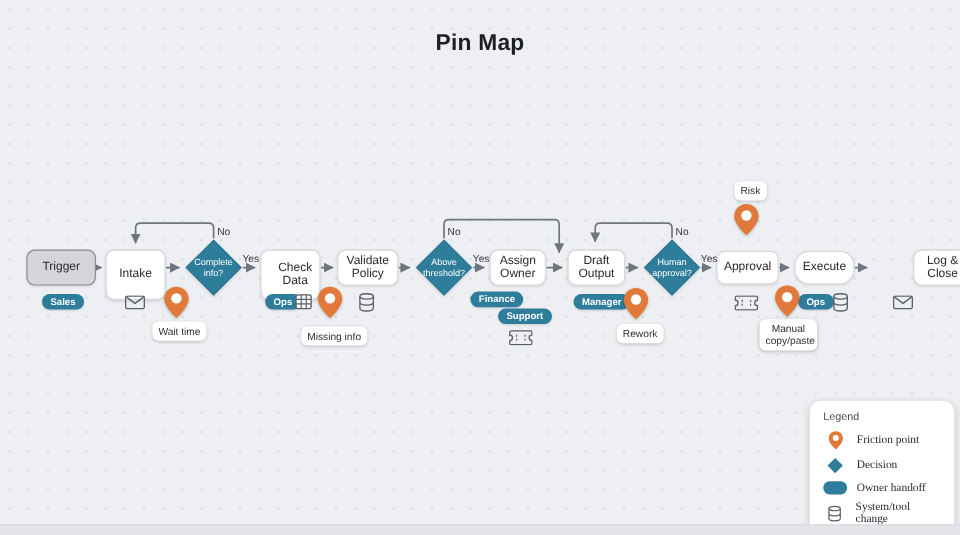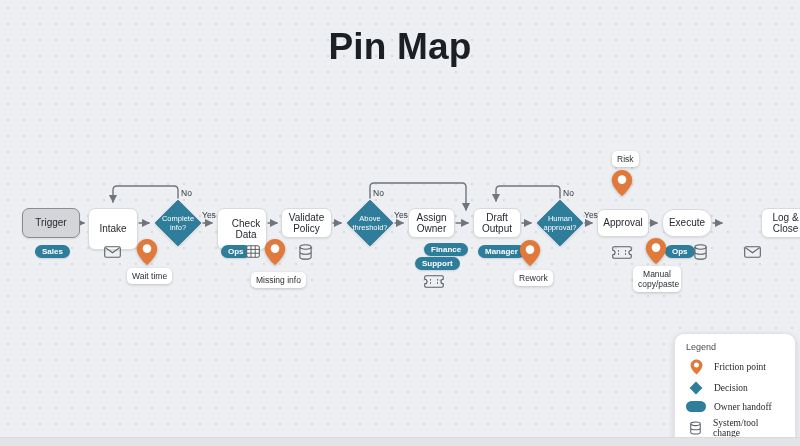--- a/index.html
+++ b/index.html
@@ -6,21 +6,21 @@
   html,body { width:800px; height:446px; }
   body { font-family:"Liberation Sans", sans-serif; }
   .canvas {
     position:relative; width:800px; height:446px; overflow:hidden;
     background-color:#edeff2;
     background-image:radial-gradient(circle, #d5d8dc 1px, rgba(0,0,0,0) 1.2px);
     background-size:16px 16px;
   }
   .title {
     position:absolute; top:26px; left:0; width:100%; text-align:center;
-    font-size:37px; font-weight:600; color:#1c1f24; letter-spacing:.2px;
+    font-size:19px; font-weight:600; color:#1c1f24; letter-spacing:.2px;
   }
   .wires { position:absolute; left:0; top:0; width:800px; height:446px; pointer-events:none; }
   .node {
     position:absolute; background:#fff; border:1px solid #d7dade; border-radius:7px;
     box-shadow:0 1px 2px rgba(30,34,40,.10);
     display:flex; align-items:center; justify-content:center; text-align:center;
     font-size:10px; line-height:1.15; font-weight:500; color:#26292e; padding:2px 3px;
   }
   .node.gray { background:#d3d5d9; border:1px solid #898c91; }
   .diamond { position:absolute; width:48px; height:48px; }
@@ -139,21 +139,21 @@
 
   <span class="yn" style="left:202px;top:210px;">Yes</span>
   <span class="yn" style="left:181px;top:188px;">No</span>
   <span class="yn" style="left:394px;top:210px;">Yes</span>
   <span class="yn" style="left:373px;top:188px;">No</span>
   <span class="yn" style="left:584px;top:210px;">Yes</span>
   <span class="yn" style="left:563px;top:188px;">No</span>
 
   <span class="badge" style="left:35px;top:245px;">Sales</span>
   <span class="badge" style="left:221px;top:245px;">Ops</span>
-  <span class="badge" style="left:424px;top:243px;">Finance</span>
+  <span class="badge" style="left:392px;top:243px;">Finance</span>
   <span class="badge" style="left:415px;top:257px;">Support</span>
   <span class="badge" style="left:478px;top:245px;">Manager</span>
   <span class="badge" style="left:665px;top:245px;">Ops</span>
 
   <svg class="icon" style="left:104px;top:246px;" width="17" height="12" viewBox="0 0 17 12">
     <rect x=".7" y=".7" width="15.6" height="10.6" rx="1.5" fill="none" stroke="#5b6067" stroke-width="1.1"></rect>
     <path d="M1.4 1.6 L8.5 6.8 L15.6 1.6" fill="none" stroke="#5b6067" stroke-width="1.1"></path>
   </svg>
   <svg class="icon" style="left:246px;top:245px;" width="14" height="13" viewBox="0 0 14 13">
     <rect x=".7" y=".7" width="12.6" height="11.6" rx="1.8" fill="#fff" stroke="#5b6067" stroke-width="1.1"></rect>

